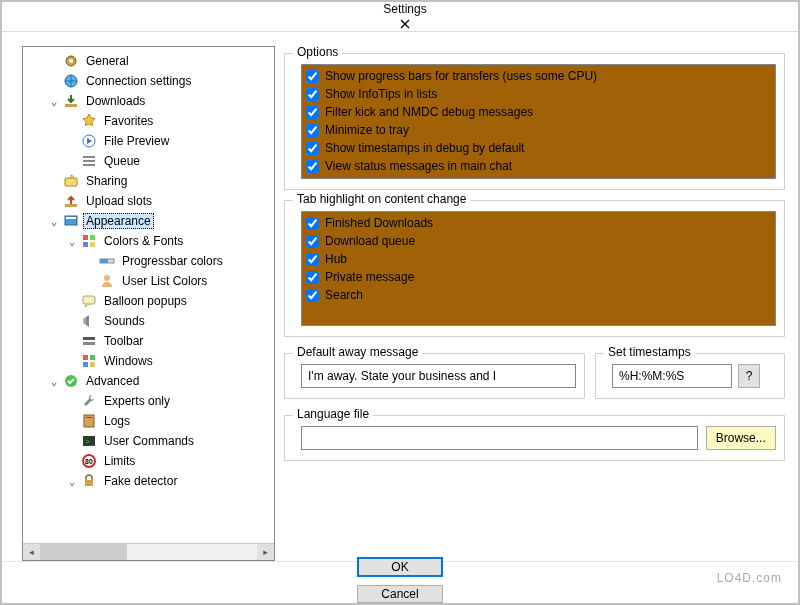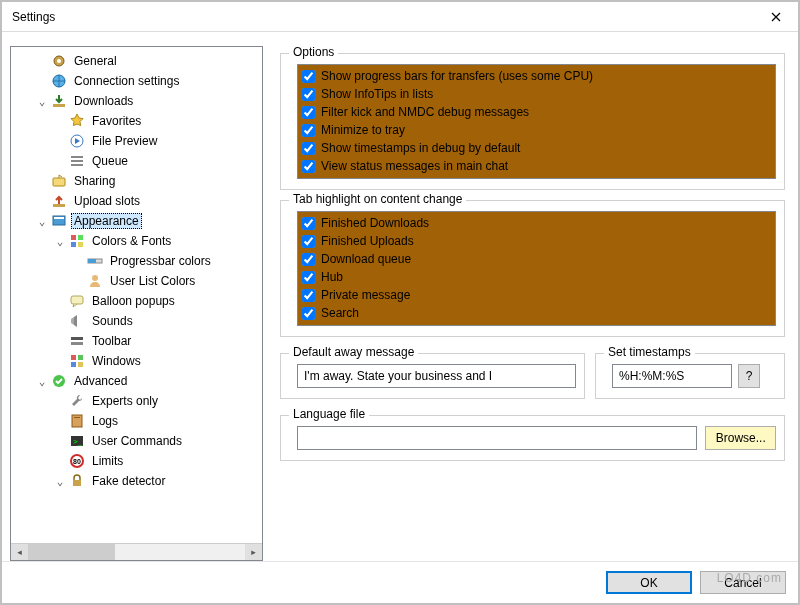--- a/index.html
+++ b/index.html
@@ -18,37 +18,39 @@
   position: relative;
   display: flex;
   flex-direction: column;
 }
 .titlebar {
   height: 30px;
   border-bottom: 1px solid #ddd;
   display: flex;
   align-items: center;
   padding: 0 0 0 10px;
+  flex-direction: column;
 }
 .titlebar .title { flex: 1; font-size: 12px; }
 .titlebar .close {
   width: 45px;
   height: 28px;
   display: flex;
   align-items: center;
   justify-content: center;
   cursor: pointer;
 }
 .titlebar .close svg { width: 10px; height: 10px; }
 .body {
   flex: 1;
   display: flex;
   padding: 14px 10px 0 8px;
-  gap: 16px;
+  gap: 8px;
   overflow: hidden;
+  margin-left: 12px;
 }
 .tree-pane {
   width: 253px;
   border: 1px solid #828790;
   background: #fff;
   display: flex;
   flex-direction: column;
   overflow: hidden;
 }
 .tree-scroll {
@@ -199,20 +201,21 @@
   cursor: pointer;
 }
 .footer {
   height: 42px;
   display: flex;
   align-items: center;
   justify-content: flex-end;
   padding: 0 12px;
   gap: 8px;
   border-top: 1px solid #e5e5e5;
+  flex-direction: column;
 }
 .footer button {
   width: 86px; height: 23px;
   font-size: 12px;
   border: 1px solid #adadad;
   background: #e1e1e1;
   cursor: pointer;
 }
 .footer button.primary {
   border: 2px solid #0078d7;
@@ -535,24 +538,20 @@
             </div>
           </div>
       </div>
 
       <div class="fieldset">
         <span class="legend">Tab highlight on content change</span>
         <div class="listbox" id="tabhl-list">
             <div class="item">
               <input type="checkbox" checked="" style="">
               <span>Finished Downloads</span>
-            </div>
-            <div class="item">
-              <input type="checkbox" checked="" style="">
-              <span>Finished Uploads</span>
             </div>
             <div class="item">
               <input type="checkbox" checked="" style="">
               <span>Download queue</span>
             </div>
             <div class="item">
               <input type="checkbox" checked="" style="">
               <span>Hub</span>
             </div>
             <div class="item">

